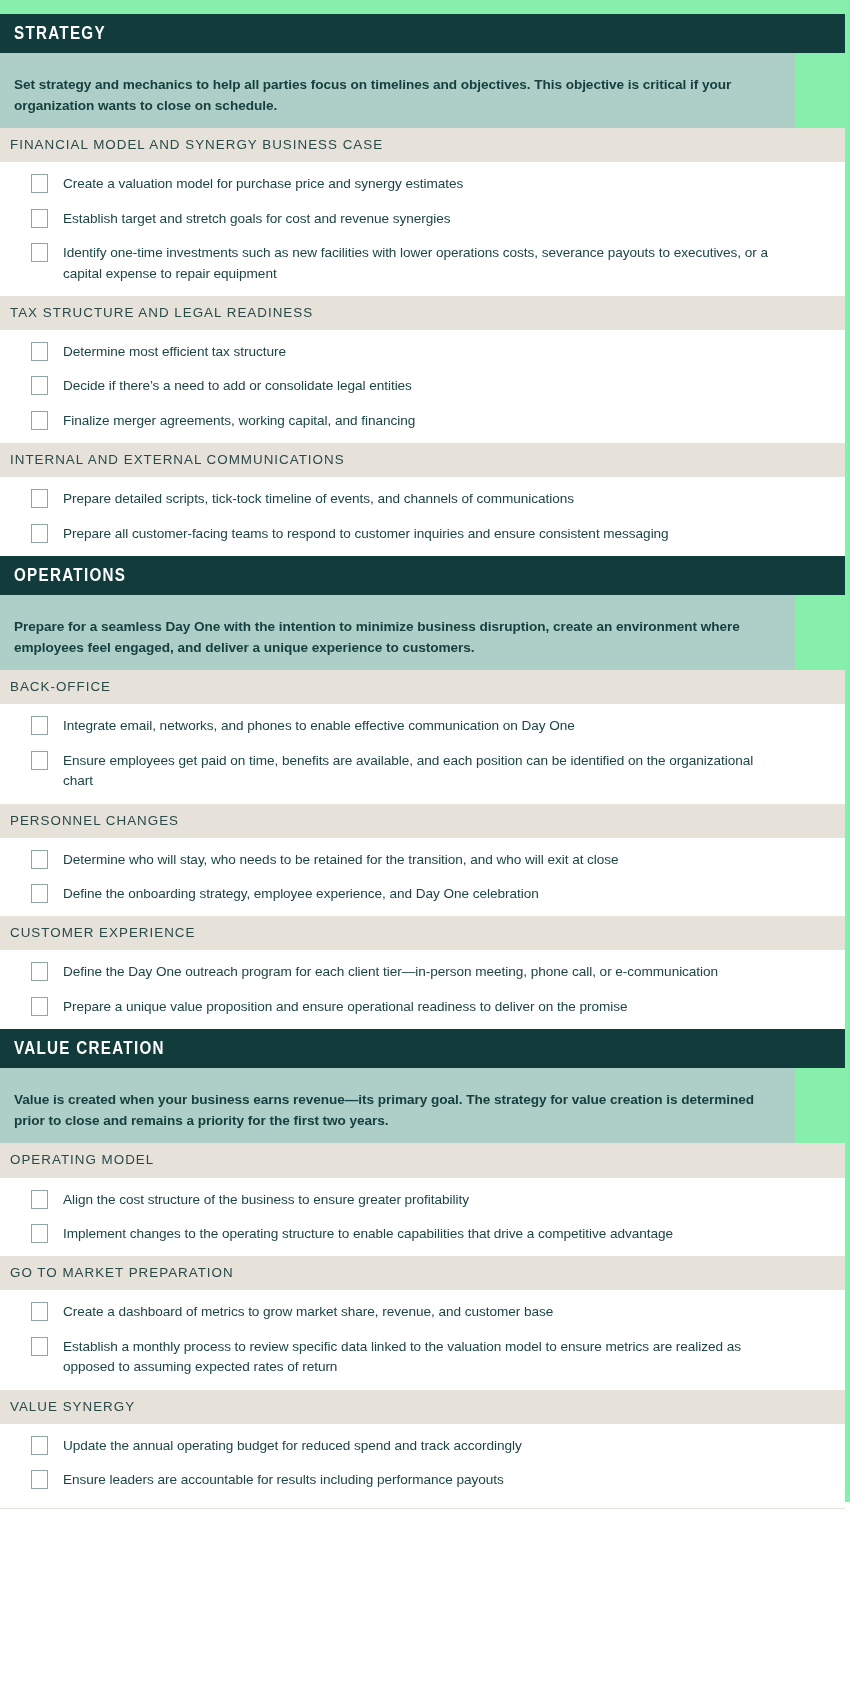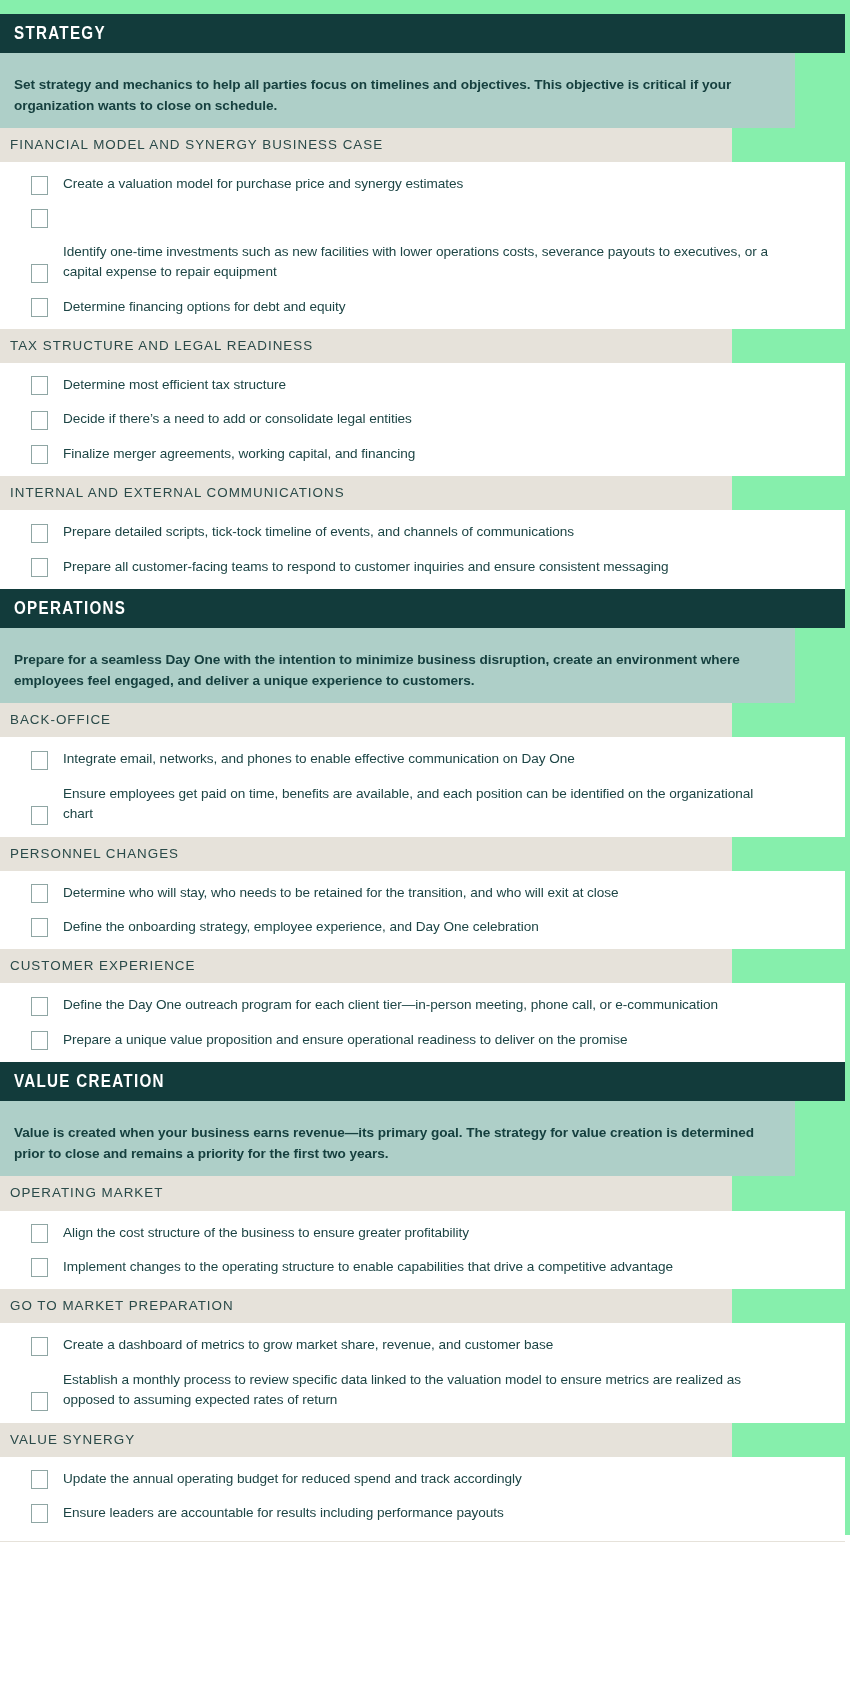--- a/index.html
+++ b/index.html
@@ -50,40 +50,40 @@
     font-size: 13.6px;
     font-weight: 700;
     line-height: 1.52;
     color: #16403f;
     letter-spacing: -0.05px;
   }
 
   
   .subsection-header {
     background: #e6e2da;
-    width: 732px;
+    width: 845px;
     padding: 9px 0 9px 10px;
     box-sizing: border-box;
     font-size: 13.4px;
     font-weight: 400;
     letter-spacing: 1.0px;
     color: #2a4a49;
     line-height: 1.2;
   }
 
   
   .items {
     width: 845px;
     background: #ffffff;
     padding: 5px 0 5px 0;
     box-sizing: border-box;
   }
   .item {
     display: flex;
-    align-items: flex-end;
+    align-items: flex-start;
     padding: 7px 20px 7px 31px;
     box-sizing: border-box;
     width: 845px;
   }
   .checkbox {
     flex: 0 0 auto;
     width: 17px;
     height: 19px;
     border: 1px solid #8fa6a4;
     background: #ffffff;
@@ -114,28 +114,25 @@
     </div>
     <div class="section-desc">Set strategy and mechanics to help all parties focus on timelines and objectives. This objective is critical if your organization wants to close on schedule.</div>
     <div class="subsection-header">FINANCIAL MODEL AND SYNERGY BUSINESS CASE</div>
     <div class="items">
       <div class="item">
         <span class="checkbox"></span>
         <span class="item-label">Create a valuation model for purchase price and synergy estimates</span>
       </div>
       <div class="item">
         <span class="checkbox"></span>
+        <span class="item-label">Establish target and stretch goals for cost and revenue synergies</span>
       </div>
       <div class="item">
         <span class="checkbox"></span>
         <span class="item-label">Identify one-time investments such as new facilities with lower operations costs, severance payouts to executives, or a capital expense to repair equipment</span>
-      </div>
-      <div class="item">
-        <span class="checkbox"></span>
-        <span class="item-label">Determine financing options for debt and equity</span>
       </div>
     </div>
     <div class="subsection-header">TAX STRUCTURE AND LEGAL READINESS</div>
     <div class="items">
       <div class="item">
         <span class="checkbox"></span>
         <span class="item-label">Determine most efficient tax structure</span>
       </div>
       <div class="item">
         <span class="checkbox"></span>
@@ -191,21 +188,21 @@
       </div>
       <div class="item">
         <span class="checkbox"></span>
         <span class="item-label">Prepare a unique value proposition and ensure operational readiness to deliver on the promise</span>
       </div>
     </div>
     <div class="section-band">
       <div class="section-band-title">VALUE CREATION</div>
     </div>
     <div class="section-desc">Value is created when your business earns revenue—its primary goal. The strategy for value creation is determined prior to close and remains a priority for the first two years.</div>
-    <div class="subsection-header">OPERATING MARKET</div>
+    <div class="subsection-header">OPERATING MODEL</div>
     <div class="items">
       <div class="item">
         <span class="checkbox"></span>
         <span class="item-label">Align the cost structure of the business to ensure greater profitability</span>
       </div>
       <div class="item">
         <span class="checkbox"></span>
         <span class="item-label">Implement changes to the operating structure to enable capabilities that drive a competitive advantage</span>
       </div>
     </div>

